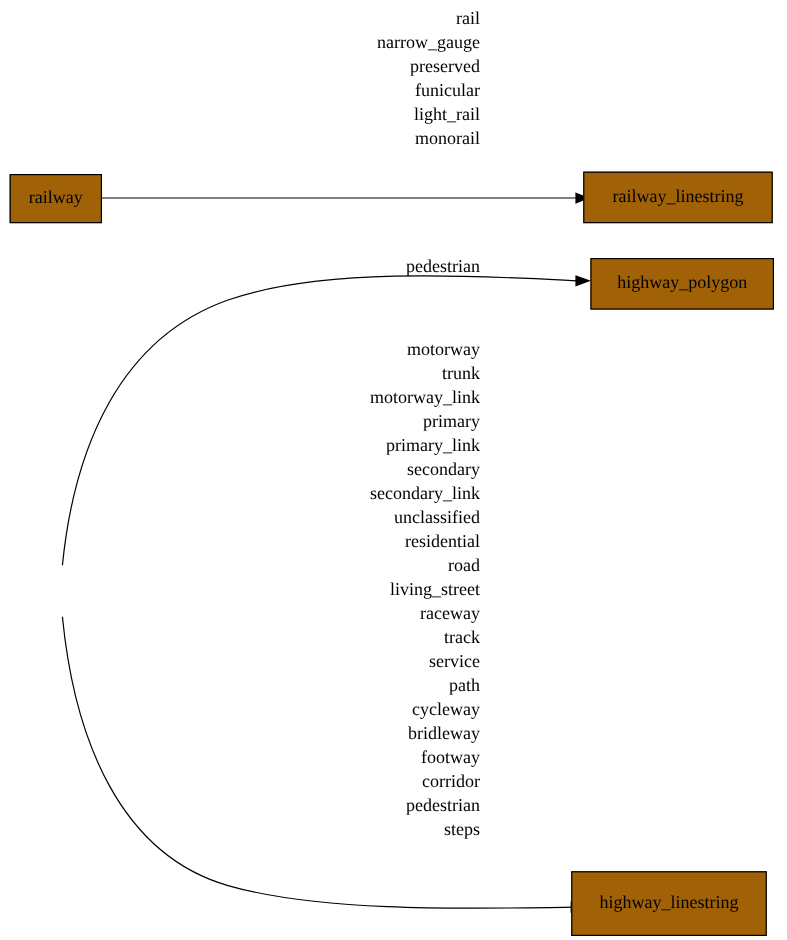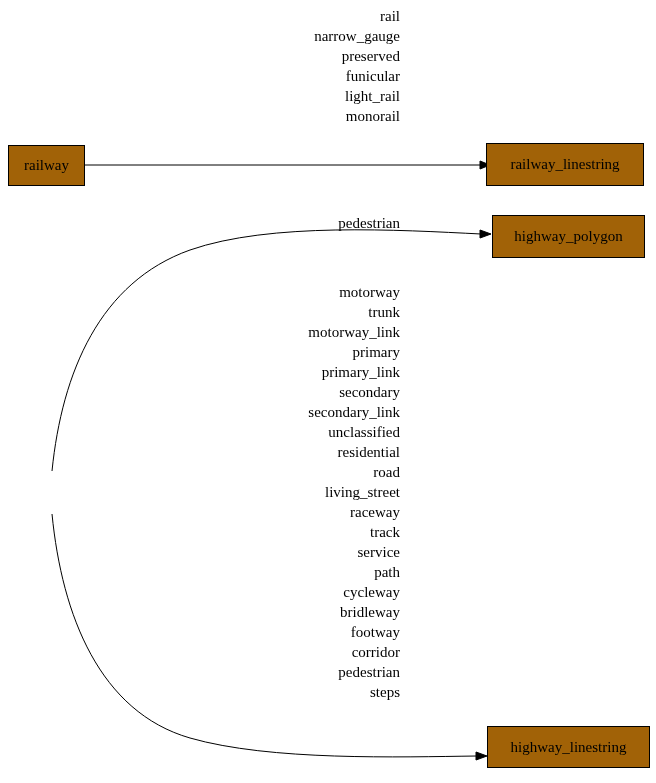--- a/index.html
+++ b/index.html
@@ -58,21 +58,21 @@
 
   <div class="node" style="left:486px; top:143px; width:158px; height:43px">
     <span>railway_linestring</span>
   </div>
 
   <div class="node" style="left:492px; top:215px; width:153px; height:43px">
     <span>highway_polygon</span>
   </div>
 
 
-  <div class="node" style="left:487px; top:726px; width:163px; height:42px">
+  <div class="node" style="left:476px; top:726px; width:163px; height:54px">
     <span>highway_linestring</span>
   </div>
 
   <div class="edge-labels" style="top:6px">
     <div>rail</div>
     <div>narrow_gauge</div>
     <div>preserved</div>
     <div>funicular</div>
     <div>light_rail</div>
     <div>monorail</div>

